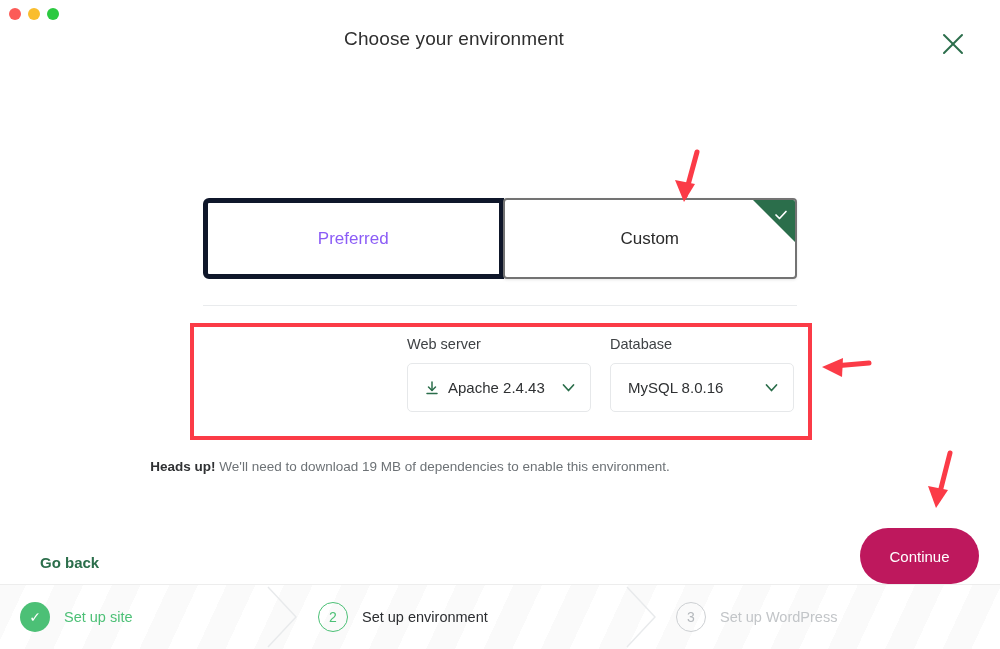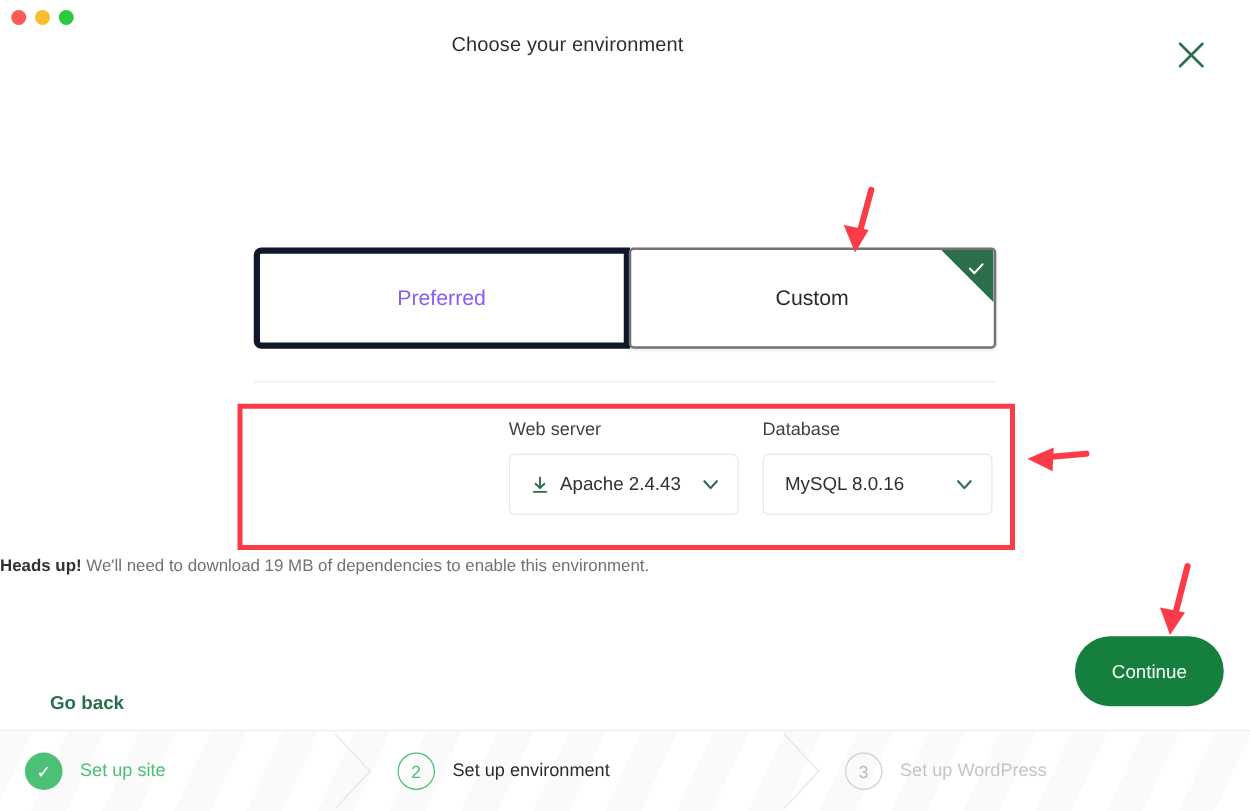--- a/index.html
+++ b/index.html
@@ -45,21 +45,21 @@
   .dot.red    { background: #fc5b57; }
   .dot.yellow { background: #f9bd2e; }
   .dot.green  { background: #2bc940; }
 
   .window-title {
     position: absolute;
     top: 28px;
     left: 0;
     width: 908px;
     text-align: center;
-    font-size: 16px;
+    font-size: 19px;
     color: #2f2f2f;
     letter-spacing: 0.1px;
   }
 
   .close-btn {
     position: absolute;
     top: 22px;
     right: 25px;
     width: 44px;
     height: 44px;
@@ -182,23 +182,23 @@
   }
   .chevron {
     display: flex;
     align-items: center;
     margin-left: 4px;
   }
 
   .headsup {
     position: absolute;
     left: 0;
-    top: 357px;
+    top: 371px;
     width: 820px;
-    text-align: left;
+    text-align: center;
     font-size: 13.5px;
     color: #6d7276;
   }
   .headsup b {
     color: #2f3133;
     font-weight: bold;
   }
 
   .go-back {
     position: absolute;
@@ -206,25 +206,25 @@
     top: 466px;
     font-size: 15px;
     font-weight: bold;
     color: #2b6e4b;
     cursor: pointer;
   }
 
   .continue-btn {
     position: absolute;
     left: 860px;
-    top: 509px;
+    top: 528px;
     width: 119px;
     height: 56px;
     border-radius: 28px;
-    background: #15803d;
+    background: #be185d;
     color: #ffffff;
     font-size: 15px;
     display: flex;
     align-items: center;
     justify-content: center;
     cursor: pointer;
     border: none;
     font-family: "Liberation Sans", sans-serif;
   }
 

